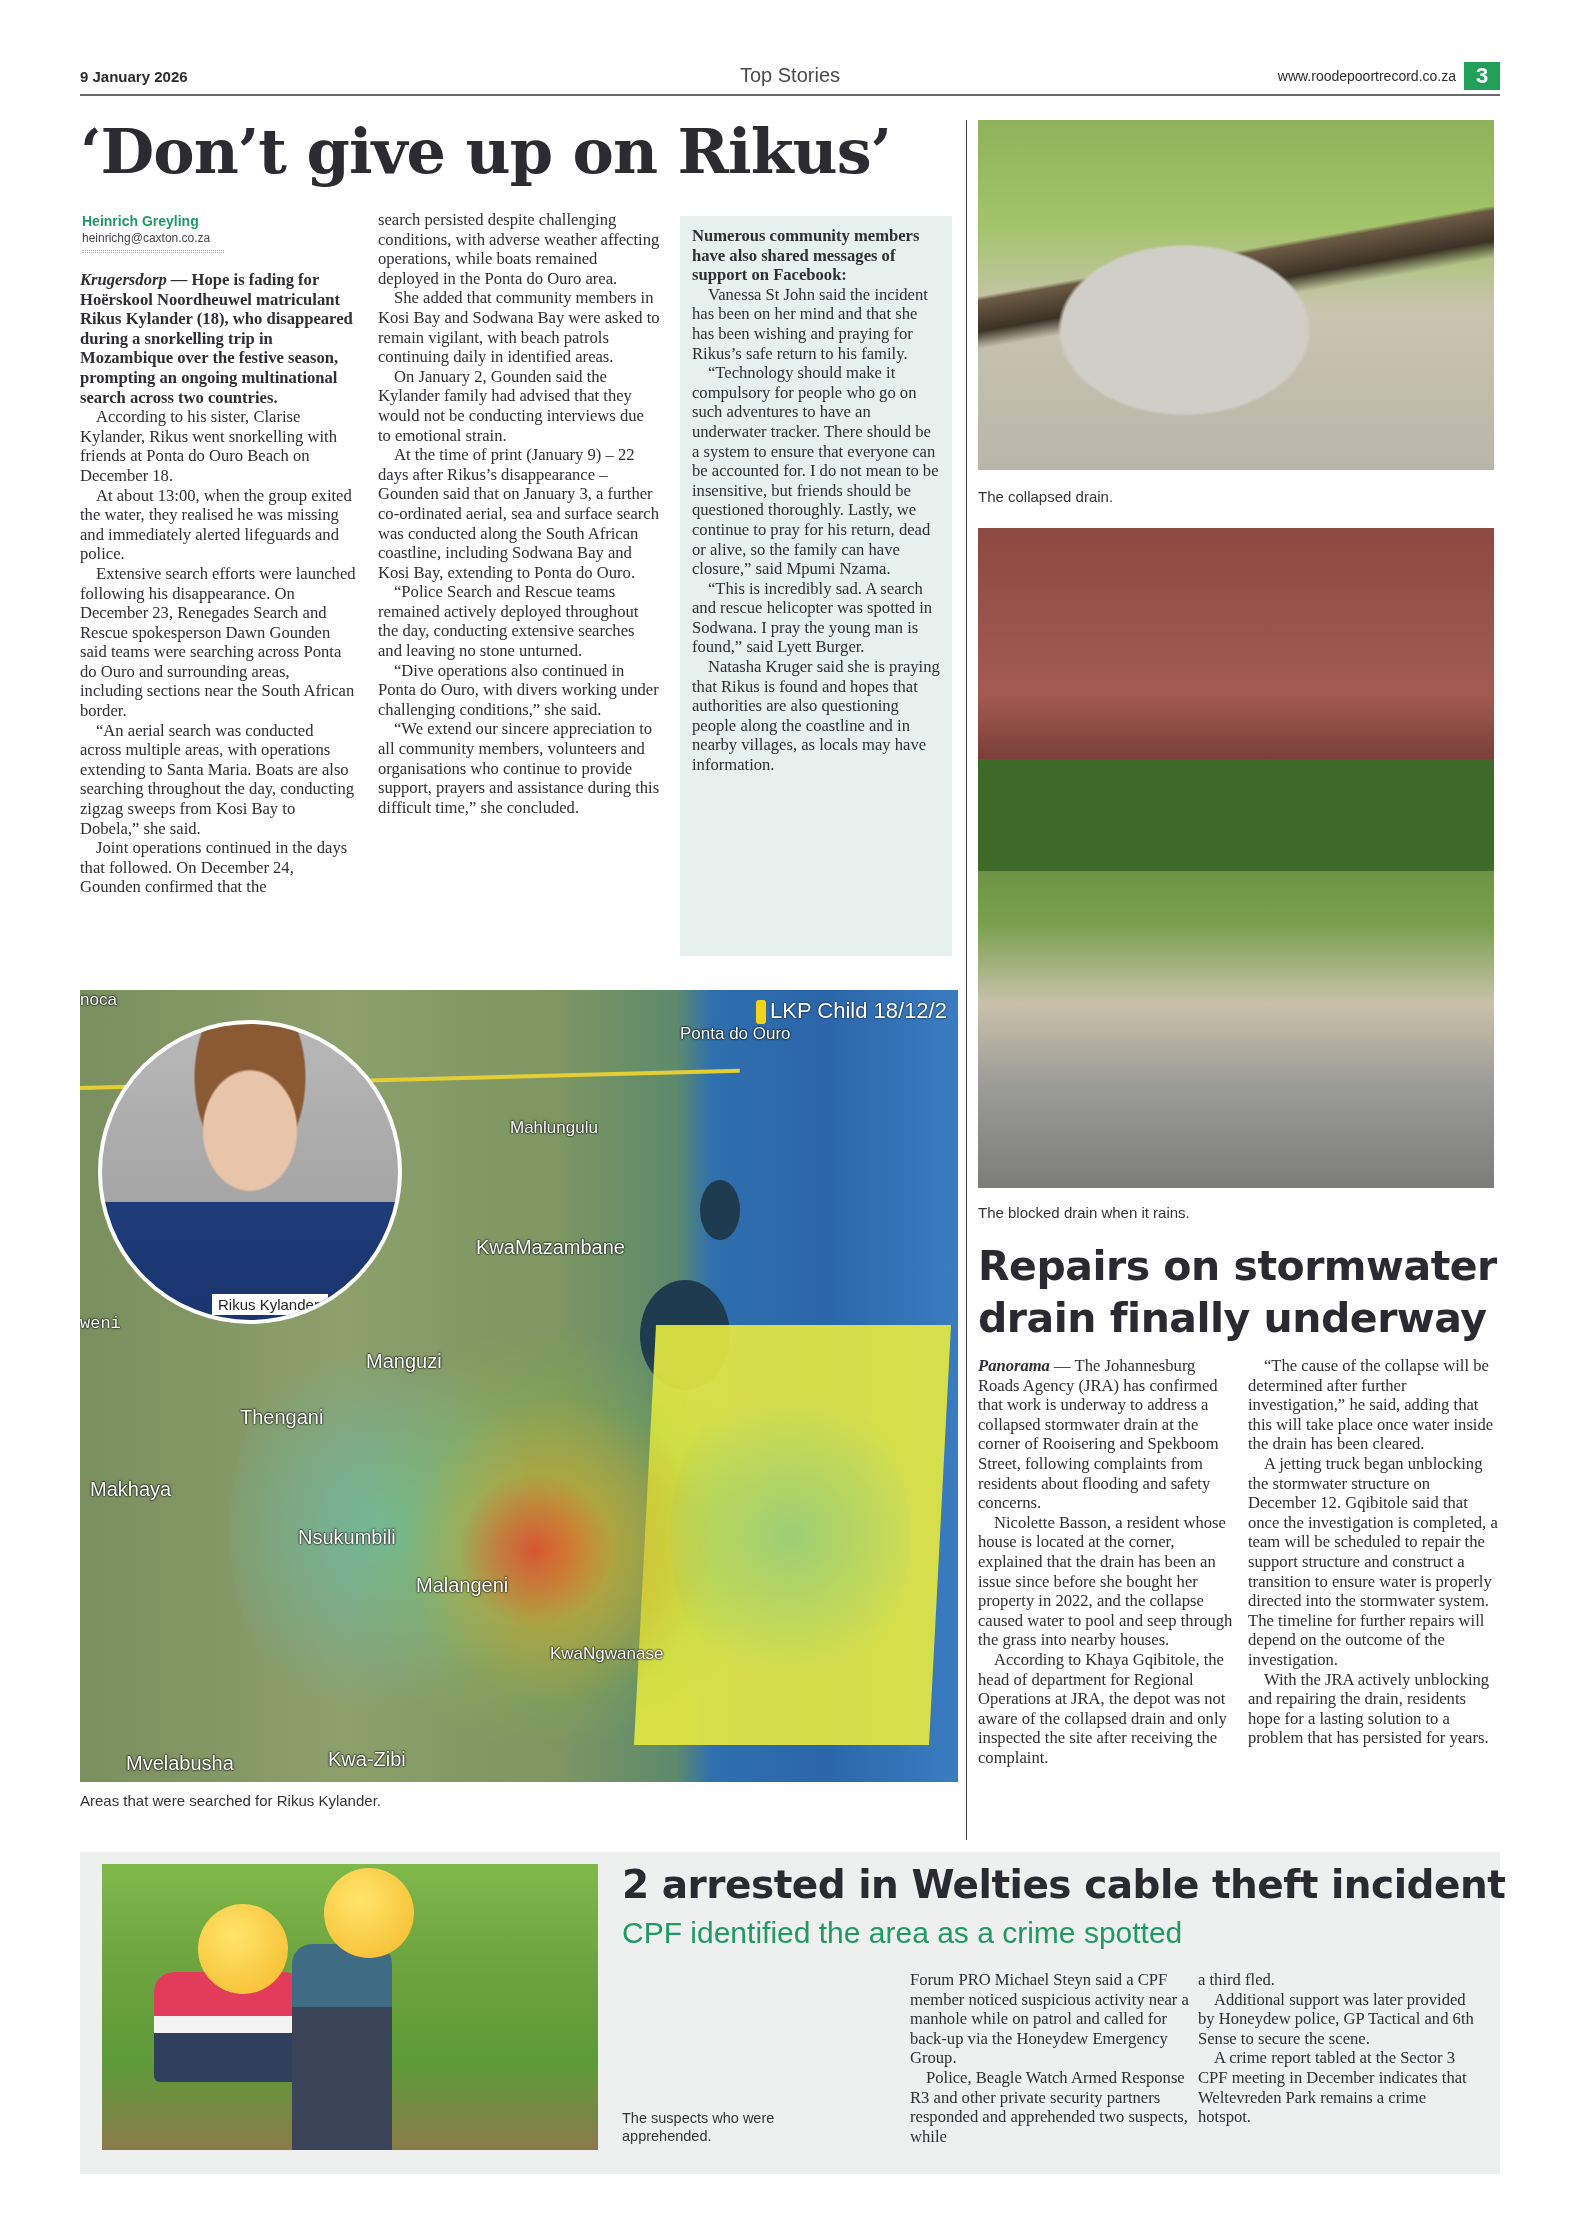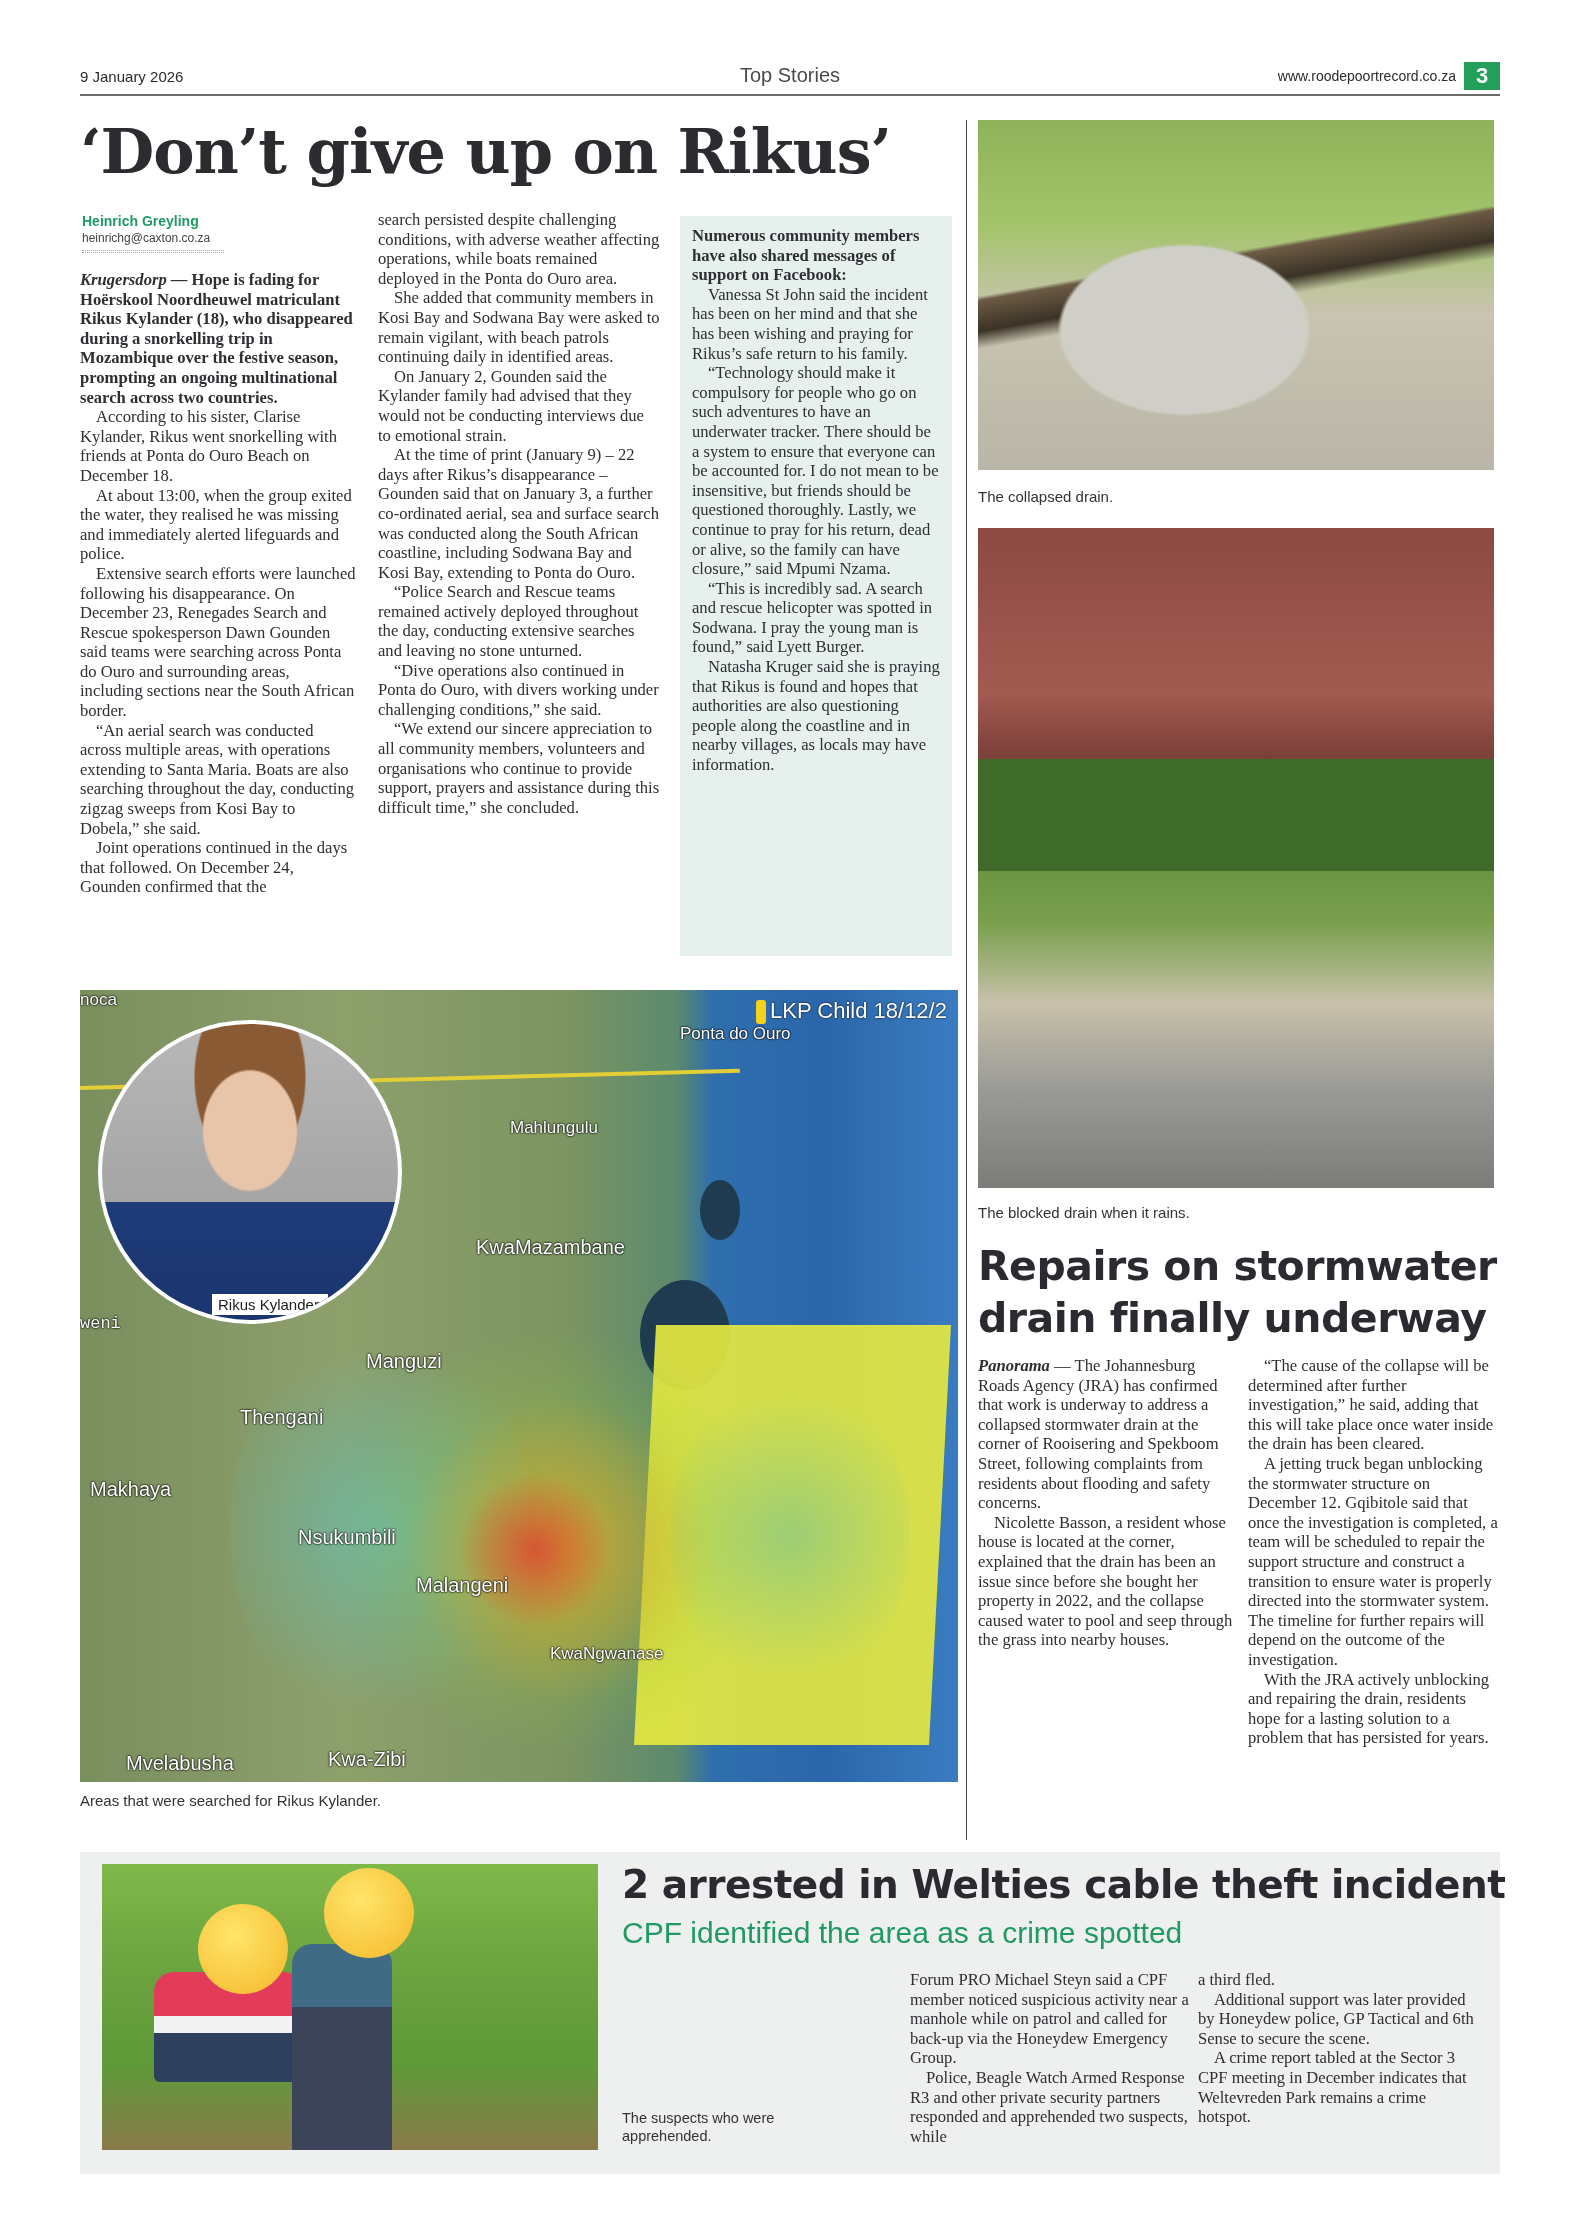--- a/index.html
+++ b/index.html
@@ -1,21 +1,21 @@
 <!DOCTYPE html>
 <html><head>
 <meta charset="utf-8">
 <style>
   * { box-sizing: border-box; margin: 0; padding: 0; }
   html, body { width: 1572px; height: 2224px; background: #ffffff; overflow: hidden; }
   body { position: relative; font-family: "Liberation Serif", serif; color: #2b2b2f; }
 
   
   .masthead { position: absolute; left: 80px; top: 62px; width: 1420px; height: 34px; border-bottom: 2px solid #6b6b6b; }
-  .mh-date { position: absolute; left: 0; top: 6px; font-family: "Liberation Sans", sans-serif; font-weight: normal; font-size: 15px; color: #2b2b2f; }
+  .mh-date { position: absolute; left: 0; top: 6px; font-family: "Liberation Sans", sans-serif; font-weight: bold; font-size: 15px; color: #2b2b2f; }
   .mh-section { position: absolute; left: 0; right: 0; top: 2px; text-align: center; font-family: "Liberation Sans", sans-serif; font-size: 20px; color: #4a4a4e; }
   .mh-url { position: absolute; right: 44px; top: 6px; font-family: "Liberation Sans", sans-serif; font-size: 14px; color: #2b2b2f; }
   .mh-page { position: absolute; right: 0; top: 0; width: 36px; height: 28px; background: #22a05a; color: #fff; font-family: "Liberation Sans", sans-serif; font-weight: bold; font-size: 22px; text-align: center; line-height: 28px; }
 
   
   .headline { position: absolute; left: 80px; top: 118px; font-family: "DejaVu Serif", serif; font-size: 62px; letter-spacing: -1px; color: #2b2b30; line-height: 1.1; }
   .vrule { position: absolute; left: 966px; top: 120px; width: 1px; height: 1720px; background: #444; }
 
   .byline { position: absolute; left: 82px; top: 212px; width: 190px; }
   .byline-name { font-family: "Liberation Sans", sans-serif; font-weight: bold; color: #1f9a63; font-size: 14px; line-height: 18px; }
@@ -172,20 +172,21 @@
 <div class="photo drain1"></div>
 <div class="caption" style="left:978px;top:488px;">The collapsed drain.</div>
 <div class="photo drain2"></div>
 <div class="caption" style="left:978px;top:1204px;">The blocked drain when it rains.</div>
 
 <h2 class="h2">Repairs on stormwater drain finally underway</h2>
 
 <div class="col col-c">
   <p><b><i>Panorama</i></b><span> — The Johannesburg Roads Agency (JRA) has confirmed that work is underway to address a collapsed stormwater drain at the corner of Rooisering and Spekboom Street, following complaints from residents about flooding and safety concerns.</span></p>
   <p class="ind">Nicolette Basson, a resident whose house is located at the corner, explained that the drain has been an issue since before she bought her property in 2022, and the collapse caused water to pool and seep through the grass into nearby houses.</p>
+  <p class="ind">According to Khaya Gqibitole, the head of department for Regional Operations at JRA, the depot was not aware of the collapsed drain and only inspected the site after receiving the complaint.</p>
 </div>
 <div class="col col-d">
   <p class="ind">“The cause of the collapse will be determined after further investigation,” he said, adding that this will take place once water inside the drain has been cleared.</p>
   <p class="ind">A jetting truck began unblocking the stormwater structure on December 12. Gqibitole said that once the investigation is completed, a team will be scheduled to repair the support structure and construct a transition to ensure water is properly directed into the stormwater system. The timeline for further repairs will depend on the outcome of the investigation.</p>
   <p class="ind">With the JRA actively unblocking and repairing the drain, residents hope for a lasting solution to a problem that has persisted for years.</p>
 </div>
 
 <section class="bottom-box">
   <div class="suspects-photo">
     <div class="figure1"></div>

